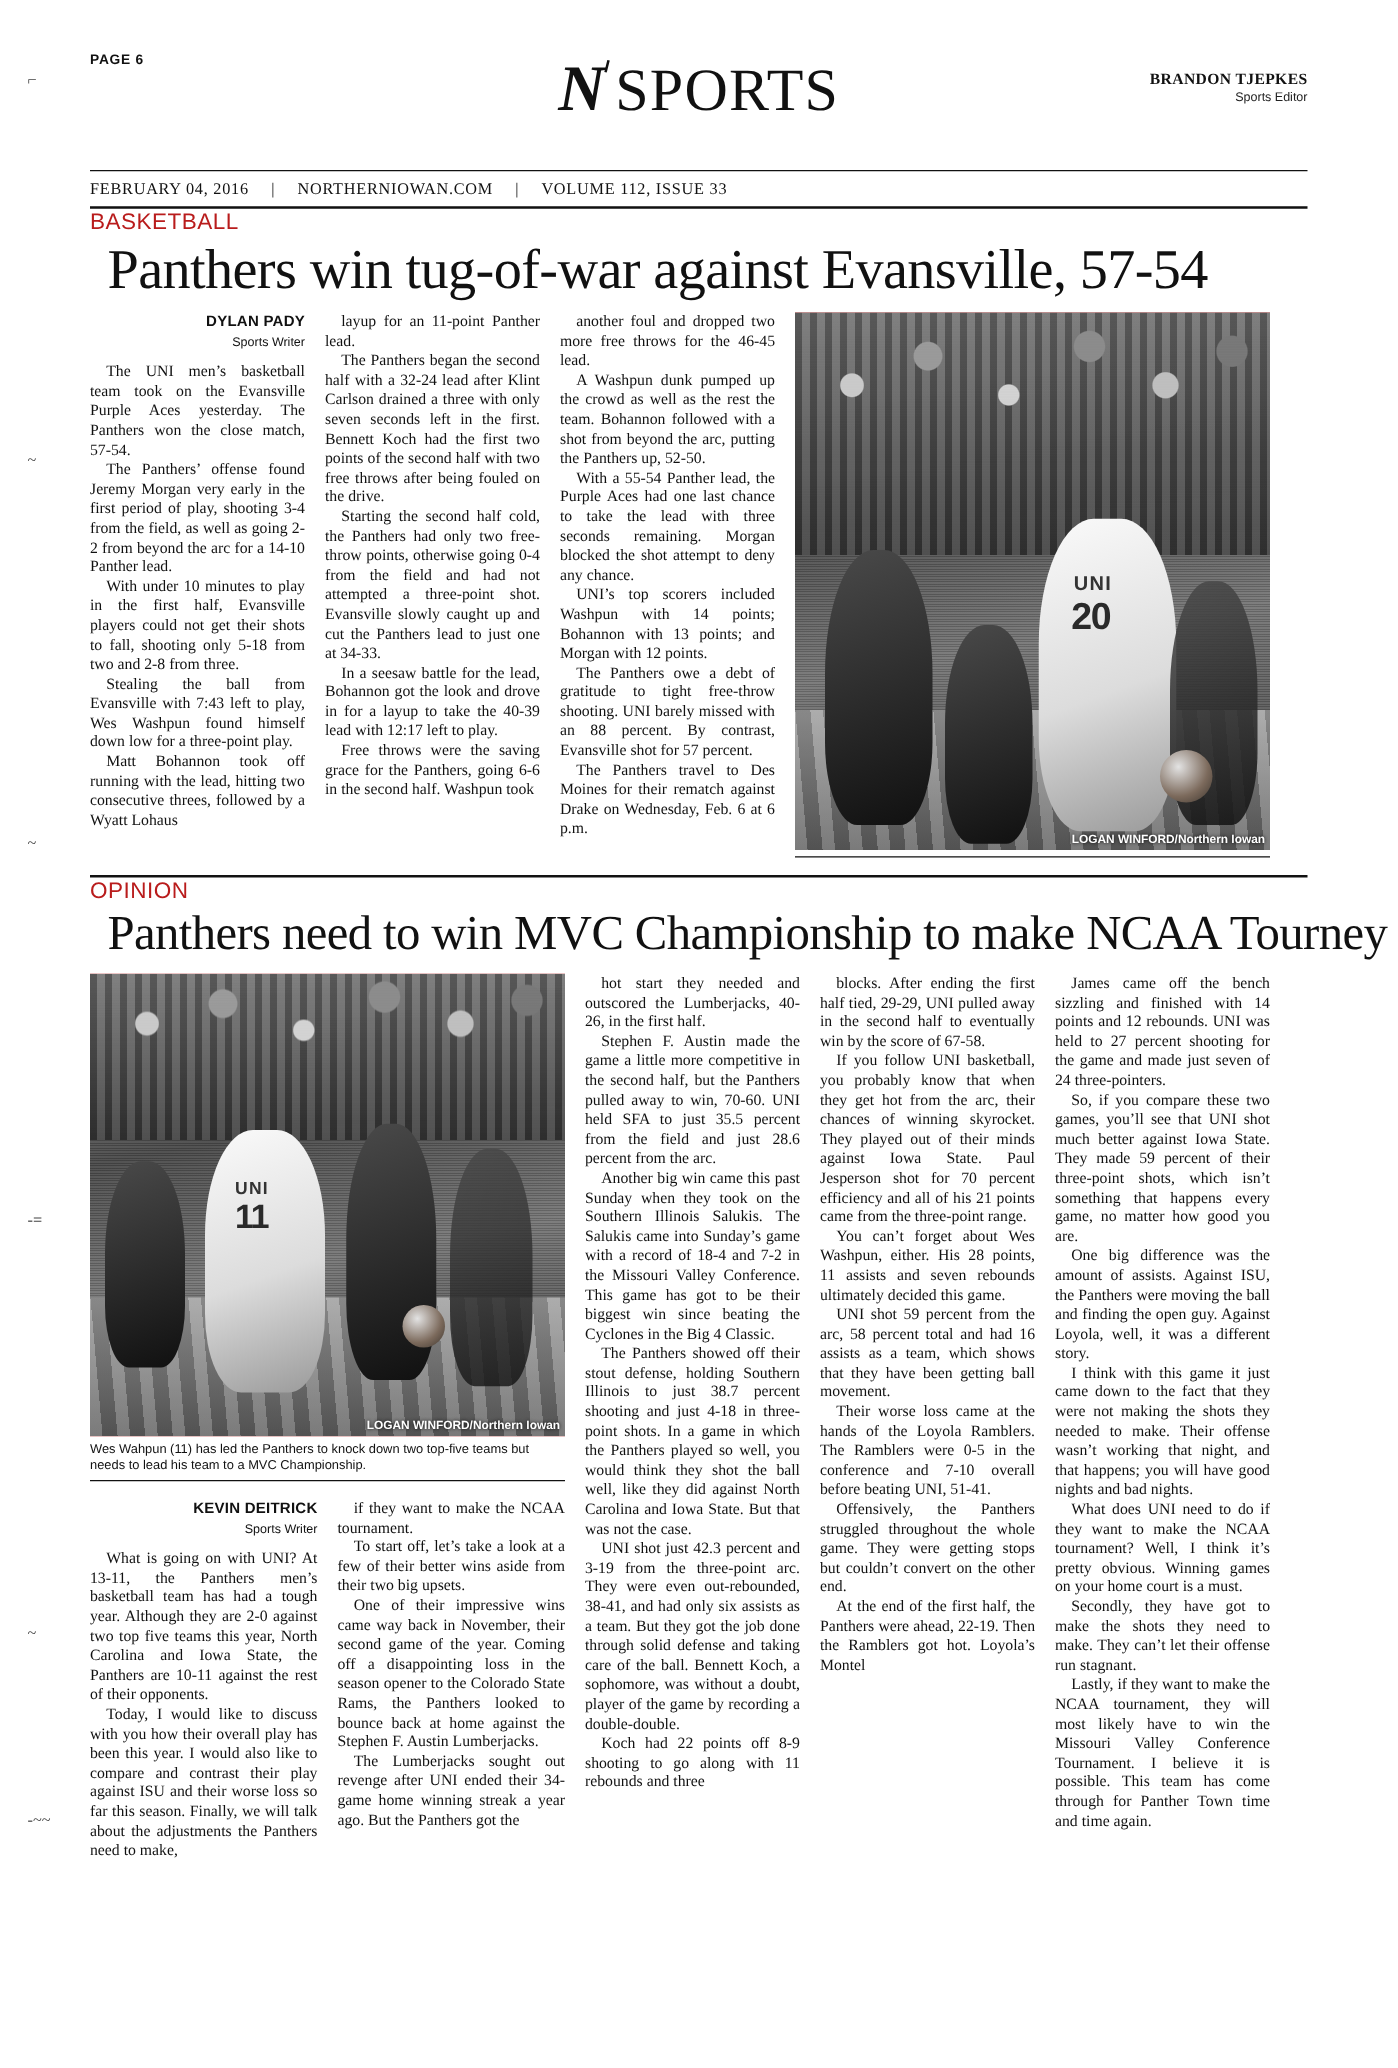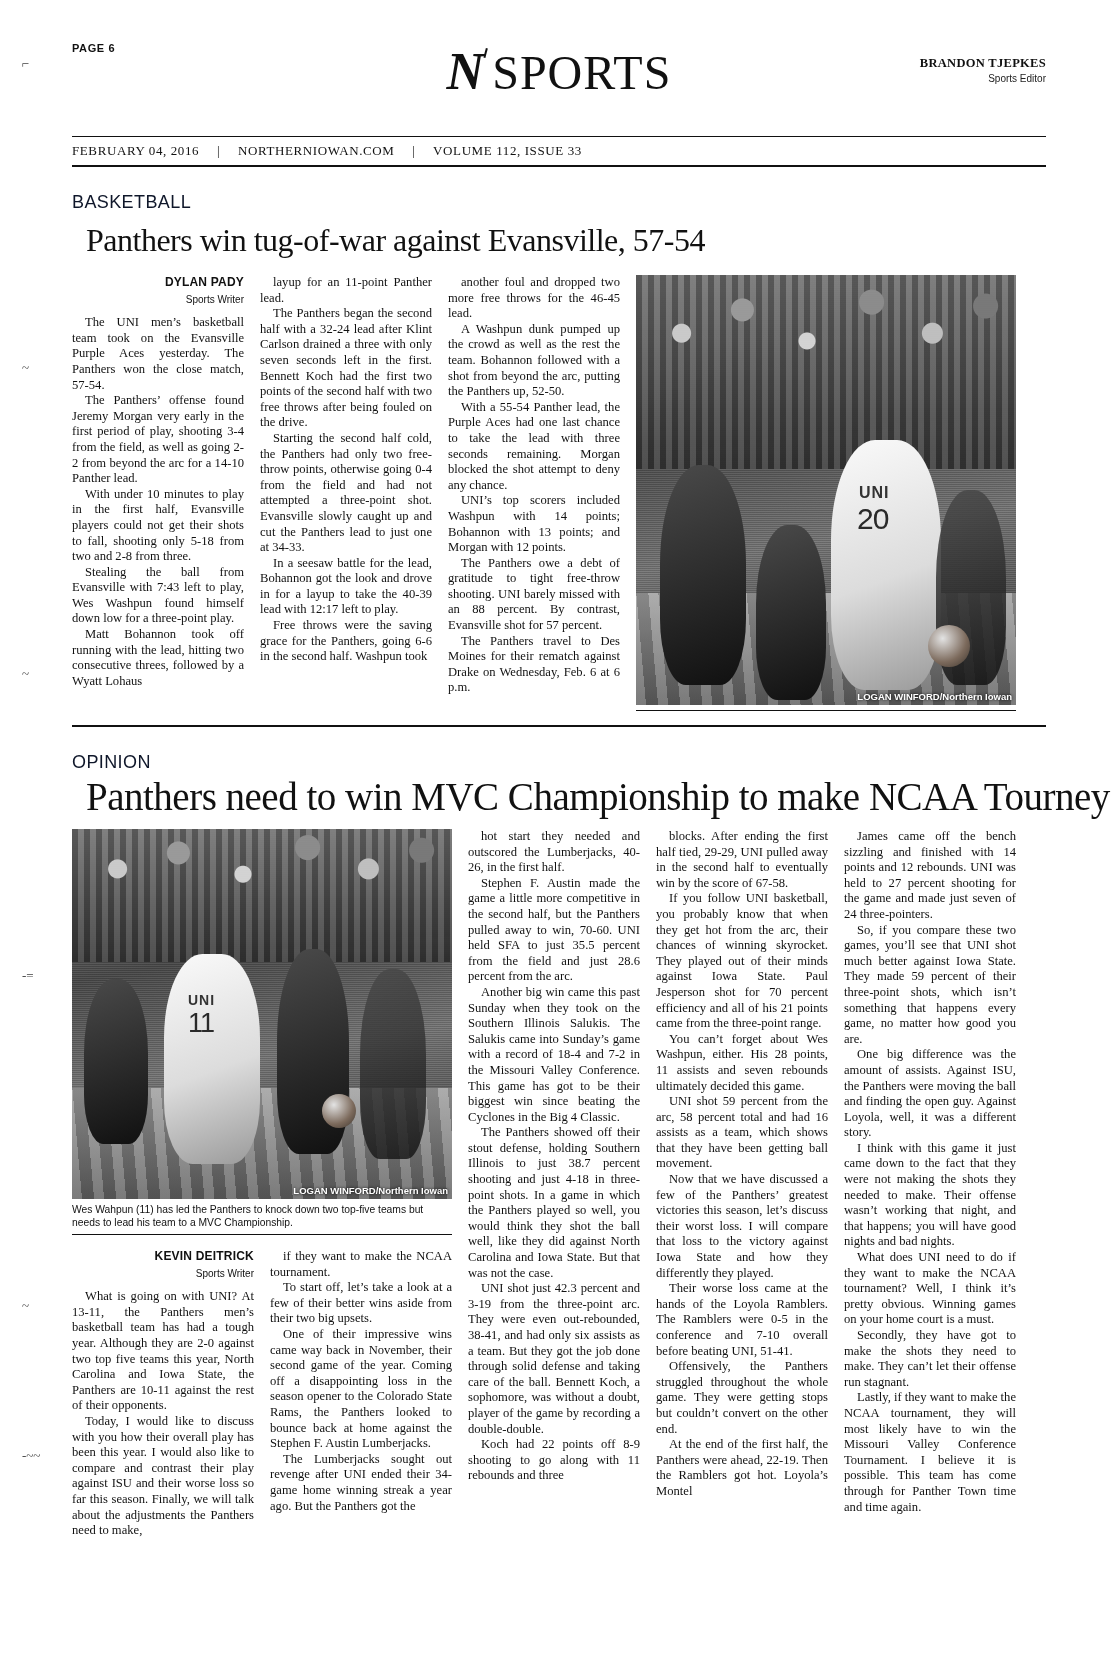--- a/index.html
+++ b/index.html
@@ -112,26 +112,26 @@
   }
 
   
   .section-wrap {
     margin: 0 72px;
   }
   .kicker {
     font-family: "Liberation Sans", sans-serif;
     font-size: 18px;
     letter-spacing: 0.4px;
-    margin-top: 25px;
-    color: #0f172a;
+    margin-top: 0;
+    color: #b91c1c;
   }
   .headline {
     font-family: "Liberation Serif", serif;
-    font-size: 32px;
+    font-size: 45px;
     line-height: 50px;
     letter-spacing: -0.5px;
     margin: 2px 0 10px 14px;
     white-space: nowrap;
   }
   .headline.second {
     font-size: 39px;
     line-height: 44px;
     margin-left: 14px;
   }
@@ -245,21 +245,21 @@
     border-radius: 45% 45% 30% 30%;
   }
   .ph-ball {
     position: absolute;
     border-radius: 50%;
     background: radial-gradient(circle at 35% 32%, #e3e3e3, #7c6a5c 60%, #3a332c 100%);
   }
   .jersey-num {
     position: absolute;
     font-family: "Liberation Sans", sans-serif;
-    font-weight: normal;
+    font-weight: bold;
     color: #2a2a2a;
     letter-spacing: -1px;
   }
   .jersey-uni {
     position: absolute;
     font-family: "Liberation Sans", sans-serif;
     font-weight: bold;
     color: #333;
     letter-spacing: 1px;
   }
@@ -438,21 +438,20 @@
       <p>The Panthers showed off their stout defense, holding Southern Illinois to just 38.7 percent shooting and just 4-18 in three-point shots. In a game in which the Panthers played so well, you would think they shot the ball well, like they did against North Carolina and Iowa State. But that was not the case.</p>
       <p>UNI shot just 42.3 percent and 3-19 from the three-point arc. They were even out-rebounded, 38-41, and had only six assists as a team. But they got the job done through solid defense and taking care of the ball. Bennett Koch, a sophomore, was without a doubt, player of the game by recording a double-double.</p>
       <p>Koch had 22 points off 8-9 shooting to go along with 11 rebounds and three</p>
     </div>
 
     <div class="a2-col">
       <p>blocks. After ending the first half tied, 29-29, UNI pulled away in the second half to eventually win by the score of 67-58.</p>
       <p>If you follow UNI basketball, you probably know that when they get hot from the arc, their chances of winning skyrocket. They played out of their minds against Iowa State. Paul Jesperson shot for 70 percent efficiency and all of his 21 points came from the three-point range.</p>
       <p>You can’t forget about Wes Washpun, either. His 28 points, 11 assists and seven rebounds ultimately decided this game.</p>
       <p>UNI shot 59 percent from the arc, 58 percent total and had 16 assists as a team, which shows that they have been getting ball movement.</p>
-      <p>Now that we have discussed a few of the Panthers’ greatest victories this season, let’s discuss their worst loss. I will compare that loss to the victory against Iowa State and how they differently they played.</p>
       <p>Their worse loss came at the hands of the Loyola Ramblers. The Ramblers were 0-5 in the conference and 7-10 overall before beating UNI, 51-41.</p>
       <p>Offensively, the Panthers struggled throughout the whole game. They were getting stops but couldn’t convert on the other end.</p>
       <p>At the end of the first half, the Panthers were ahead, 22-19. Then the Ramblers got hot. Loyola’s Montel</p>
     </div>
 
     <div class="a2-col">
       <p>James came off the bench sizzling and finished with 14 points and 12 rebounds. UNI was held to 27 percent shooting for the game and made just seven of 24 three-pointers.</p>
       <p>So, if you compare these two games, you’ll see that UNI shot much better against Iowa State. They made 59 percent of their three-point shots, which isn’t something that happens every game, no matter how good you are.</p>
       <p>One big difference was the amount of assists. Against ISU, the Panthers were moving the ball and finding the open guy. Against Loyola, well, it was a different story.</p>
       <p>I think with this game it just came down to the fact that they were not making the shots they needed to make. Their offense wasn’t working that night, and that happens; you will have good nights and bad nights.</p>

